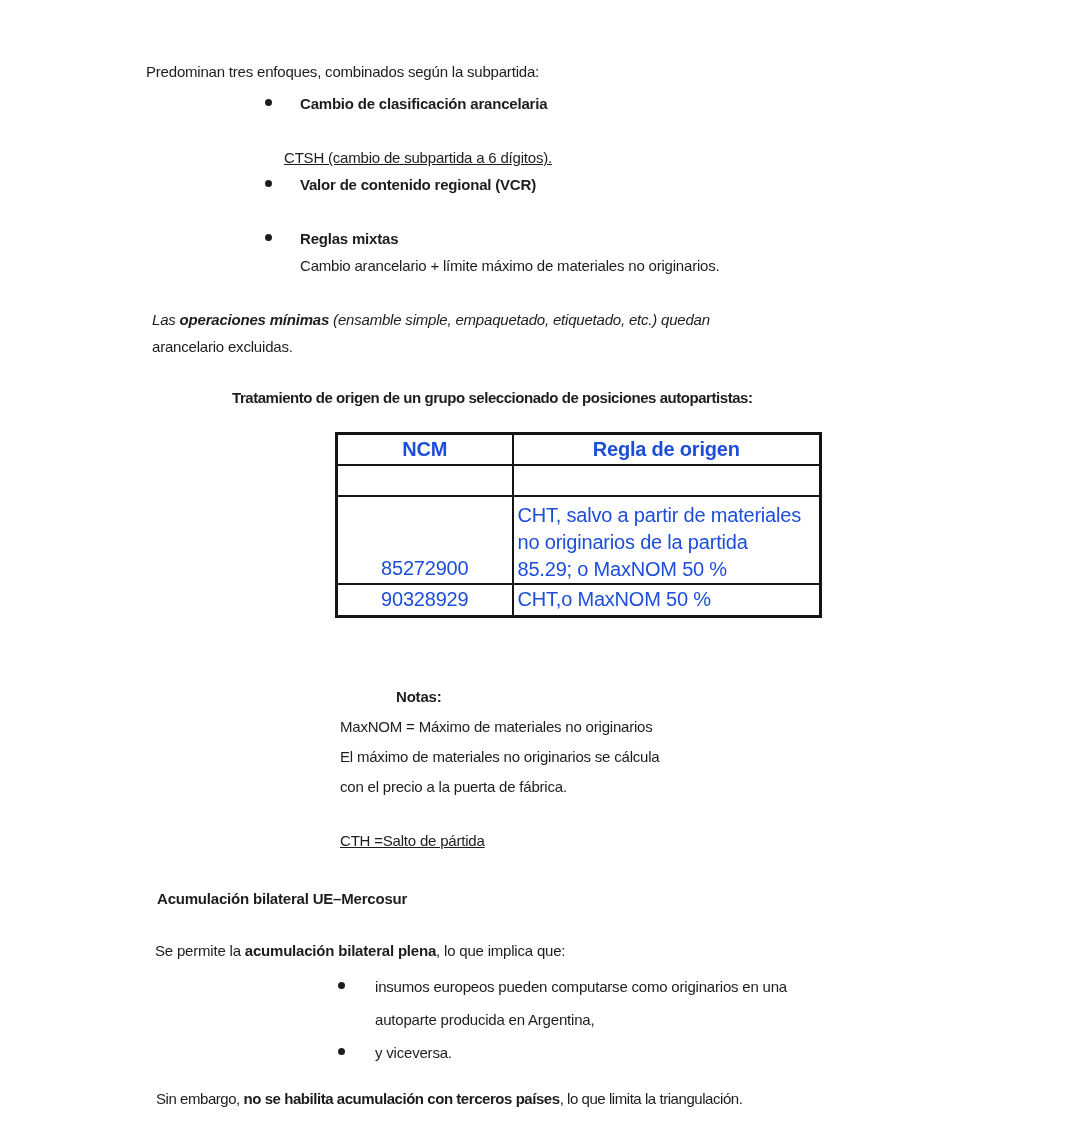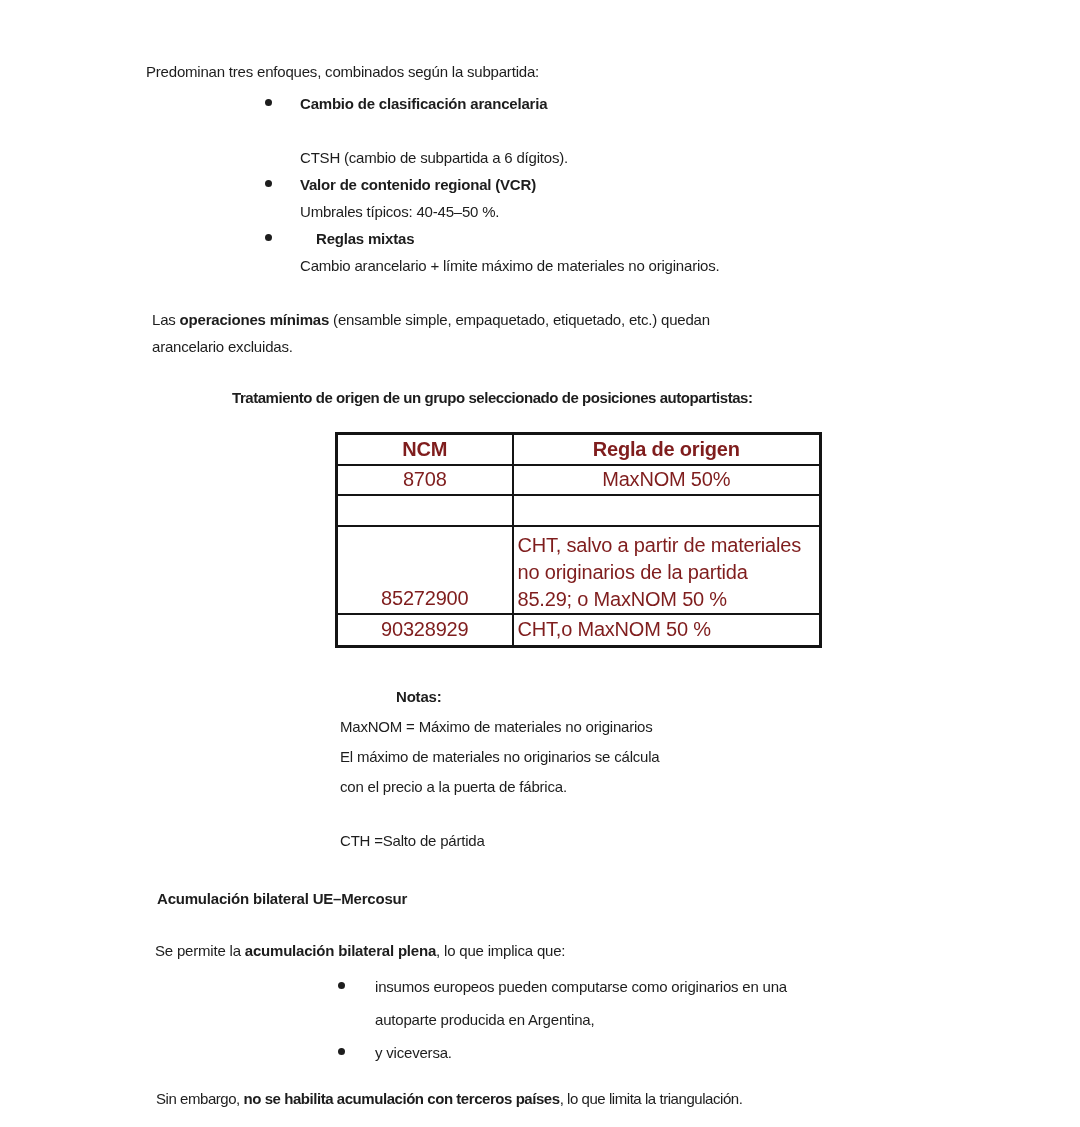--- a/index.html
+++ b/index.html
@@ -26,21 +26,21 @@
     border-radius:50%;
     background:#1d1d1d;
   }
   table.origin {
     position:absolute;
     left:335px; top:432px;
     border-collapse:collapse;
     table-layout:fixed;
     font-size:20px;
     letter-spacing:-0.2px;
-    color:#7f1d1d;
+    color:#1d4ed8;
   }
   table.origin { border:3px solid #141414; }
   table.origin td, table.origin th {
     border:2px solid #141414;
     padding:0;
     overflow:hidden;
   }
   .col-ncm  { width:176px; }
   .col-rule { width:308px; }
   .c  { text-align:center; }
@@ -51,46 +51,41 @@
 </style>
 </head>
 <body>
 
 <div class="page">
 
   <div class="line" style="left:146px; top:58px;">Predominan tres enfoques, combinados según la subpartida:</div>
 
   <span class="dot" style="left:265px; top:99px;"></span>
   <div class="line bold" style="left:300px; top:90px;">Cambio de clasificación arancelaria</div>
-  <div class="line" style="left:300px; top:144px;">CTSH (cambio de subpartida a 6 dígitos).</div>
+  <div class="line" style="left:284px; top:144px;text-decoration:underline;">CTSH (cambio de subpartida a 6 dígitos).</div>
   <span class="dot" style="left:265px; top:180px;"></span>
   <div class="line bold" style="left:300px; top:171px;">Valor de contenido regional (VCR)</div>
-  <div class="line" style="left:300px; top:198px;">Umbrales típicos: 40-45–50 %.</div>
   <span class="dot" style="left:265px; top:234px;"></span>
-  <div class="line bold" style="left:316px; top:225px;text-align:center;">Reglas mixtas</div>
+  <div class="line bold" style="left:300px; top:225px;text-align:center;">Reglas mixtas</div>
   <div class="line" style="left:300px; top:252px;">Cambio arancelario + límite máximo de materiales no originarios.</div>
 
-  <div class="line" style="left:152px; top:306px;"><span>Las </span><span style="font-weight: 700;">operaciones mínimas</span><span> (ensamble simple, empaquetado, etiquetado, etc.) quedan</span></div>
+  <div class="line" style="left:152px; top:306px;font-style:italic;"><span>Las </span><span style="font-weight: 700;">operaciones mínimas</span><span> (ensamble simple, empaquetado, etiquetado, etc.) quedan</span></div>
   <div class="line" style="left:152px; top:333px;"><span>arancelario excluidas.</span></div>
 
   <div class="line bold tight" style="left:232px; top:384px;">Tratamiento de origen de un grupo seleccionado de posiciones autopartistas:</div>
 
   <table class="origin">
     <colgroup>
       <col class="col-ncm">
       <col class="col-rule">
     </colgroup>
     <tbody>
         <tr style="height:31px;">
       <th class="c">NCM</th>
       <th class="c">Regla de origen</th>
-    </tr>
-    <tr style="height:30px;">
-      <td class="c">8708</td>
-      <td class="c">MaxNOM 50%</td>
     </tr>
     <tr style="height:31px;">
       <td></td>
       <td></td>
     </tr>
     <tr style="height:87px;">
       <td class="c vb">85272900</td>
       <td class="rule-multiline">
         <div>CHT, salvo a partir de materiales</div>
         <div>no originarios de la partida</div>
@@ -101,21 +96,21 @@
       <td class="c">90328929</td>
       <td class="l">CHT,o MaxNOM 50 %</td>
     </tr>
   </tbody>
     </table>
 
   <div class="line bold" style="left:396px; top:683px;">Notas:</div>
   <div class="line" style="left:340px; top:712px; line-height:30px;">MaxNOM = Máximo de materiales no originarios</div>
   <div class="line" style="left:340px; top:772px; line-height:30px;">con el precio a la puerta de fábrica.</div>
   <div class="line" style="left:340px; top:742px; line-height:30px;">El máximo de materiales no originarios se cálcula</div>
-  <div class="line" style="left:340px; top:827px;">CTH =Salto de pártida</div>
+  <div class="line" style="left:340px; top:827px;text-decoration:underline;">CTH =Salto de pártida</div>
 
   <div class="line bold" style="left:157px; top:885px;">Acumulación bilateral UE–Mercosur</div>
   <div class="line" style="left:155px; top:937px;"><span>Se permite la </span><span style="font-weight: 700;">acumulación bilateral plena</span><span>, lo que implica que:</span></div>
 
   <span class="dot" style="left:338px; top:982px;"></span>
   <div class="line" style="left:375px; top:973px;">insumos europeos pueden computarse como originarios en una</div>
   <div class="line" style="left:375px; top:1006px;">autoparte producida en Argentina,</div>
   <span class="dot" style="left:338px; top:1048px;"></span>
   <div class="line" style="left:375px; top:1039px;">y viceversa.</div>
 

